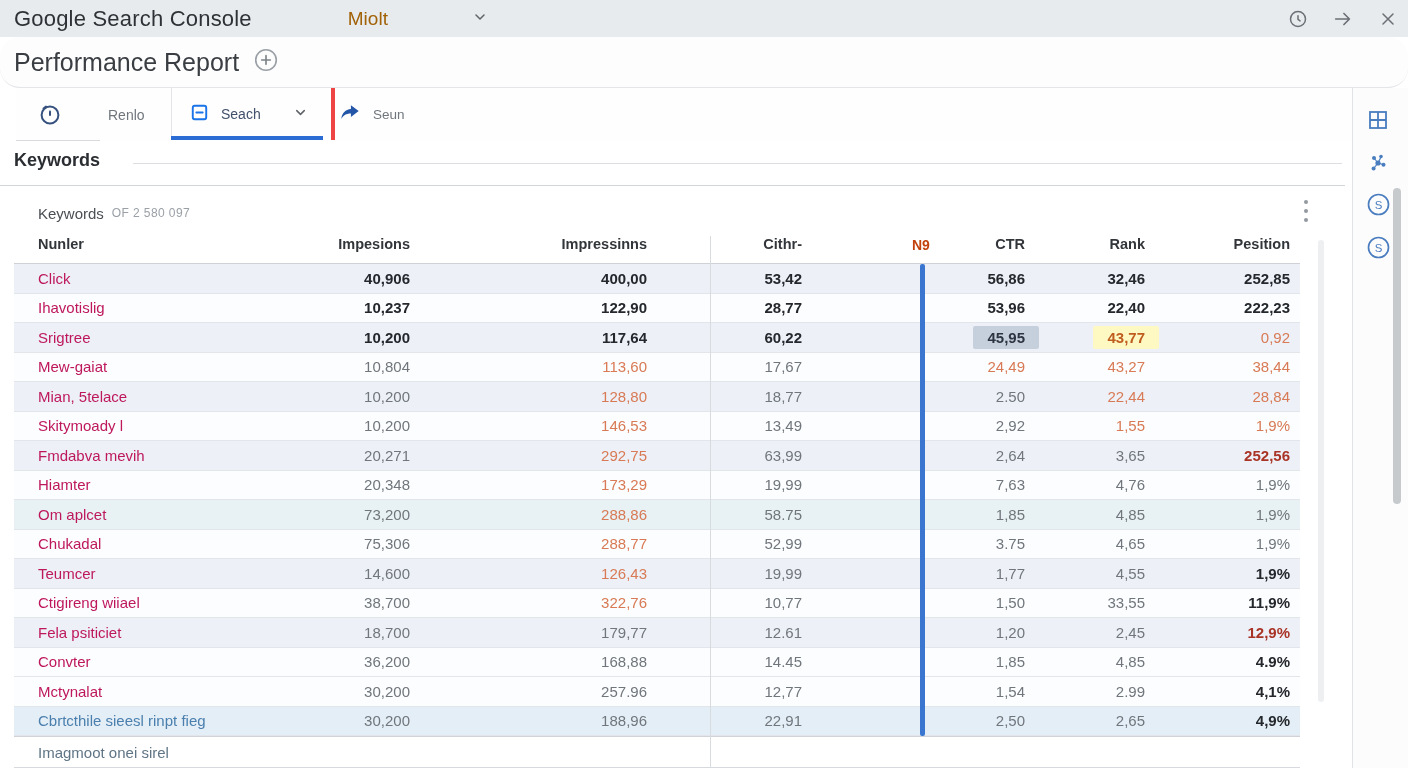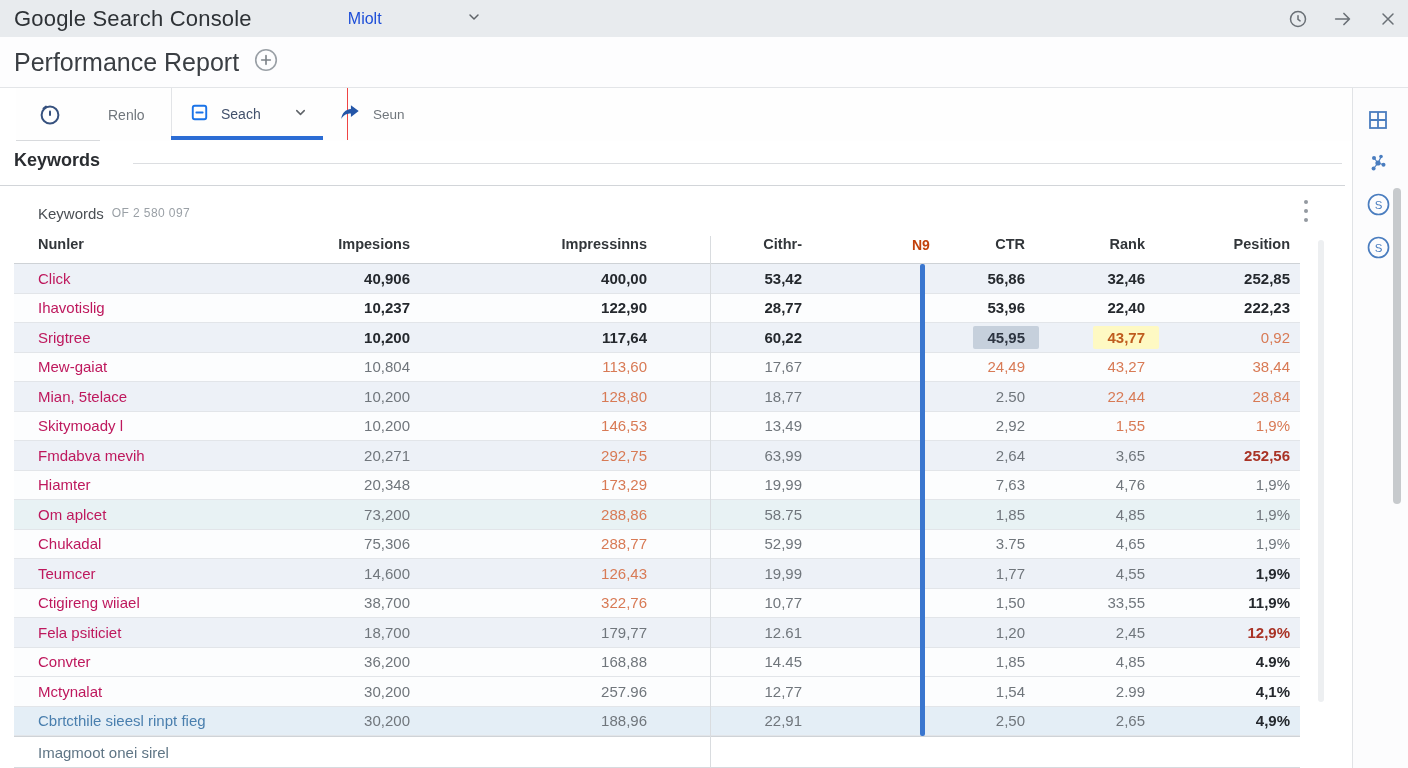--- a/index.html
+++ b/index.html
@@ -5,45 +5,45 @@
   * { margin:0; padding:0; box-sizing:border-box; }
   html,body { width:1408px; height:768px; overflow:hidden; background:#fff;
     font-family:"Liberation Sans", sans-serif; }
   body { position:relative; }
 
   
   .topbar { position:absolute; left:0; top:0; width:1408px; height:37px;
     background:#e8ebee; display:flex; align-items:center; }
   .app-title { font-size:22px; color:#2e3236; font-weight:500; margin-left:14px; letter-spacing:.2px; }
   .prop-select { display:flex; align-items:center; gap:84px; margin-left:96px; cursor:pointer; }
-  .prop-select .ptxt { font-size:16px; color:#1d4ed8; }
+  .prop-select .ptxt { font-size:19px; color:#a16207; }
   .win-icons { position:absolute; right:10px; top:0; height:37px; display:flex; align-items:center; gap:24px; }
   .win-icons svg { display:block; }
 
   
   .page-header { position:absolute; left:0; top:37px; width:1408px; height:51px;
-    background:#fdfdfe; border-bottom:1px solid #e3e5e8; display:flex; align-items:center; }
+    background:#fdfdfe; border-bottom:1px solid #e3e5e8; display:flex; align-items:center;border-radius:20px; }
   .page-title { font-size:25px; color:#3a3e43; margin-left:14px; font-weight:400; }
   .plus-wrap { margin-left:14px; }
 
   
   .rail { position:absolute; right:0; top:88px; width:56px; height:680px;
     border-left:1px solid #e1e3e6; background:#fcfcfd; }
   .rail-ic { position:absolute; left:11px; width:28px; height:28px; display:flex;
     align-items:center; justify-content:center; cursor:pointer; }
   .scroll-thumb { position:absolute; right:7px; top:100px; width:8px; height:316px;
     background:#c7cacd; border-radius:4px; }
 
   
   .tabbar { position:absolute; left:16px; top:88px; width:1352px; height:53px; background:#fefefe; }
   .seg-line { position:absolute; left:0; top:52px; width:84px; height:1px; background:#d8dadd; }
   .timer-ic { position:absolute; left:22px; top:14px; }
   .tab-renlo { position:absolute; left:92px; top:19px; font-size:14px; color:#70767c; cursor:pointer; }
-  .tab-active { position:absolute; left:155px; top:0; width:177px; height:52px;
-    border-left:1px solid #e2e4e7; border-right:1px solid #ef4444;
+  .tab-active { position:absolute; left:155px; top:0; width:164px; height:52px;
+    border-left:1px solid #e2e4e7; border-right:4px solid #ef4444;
     display:flex; align-items:center; cursor:pointer; }
   .tab-active .sq { margin-left:18px; }
   .tab-active .lbl { font-size:14px; color:#41506b; margin-left:12px; font-weight:500; }
   .tab-active .chev { margin-left:32px; }
   .tab-underline { position:absolute; left:155px; top:48px; width:152px; height:4px; background:#2b6cd4; }
   .tab-share { position:absolute; left:323px; top:0; height:52px; display:flex; align-items:center; cursor:pointer; }
   .tab-share .lbl { font-size:13.5px; color:#70767c; margin-left:12px; }
 
   
   .section-head { position:absolute; left:0; top:141px; width:1352px; height:45px; }

